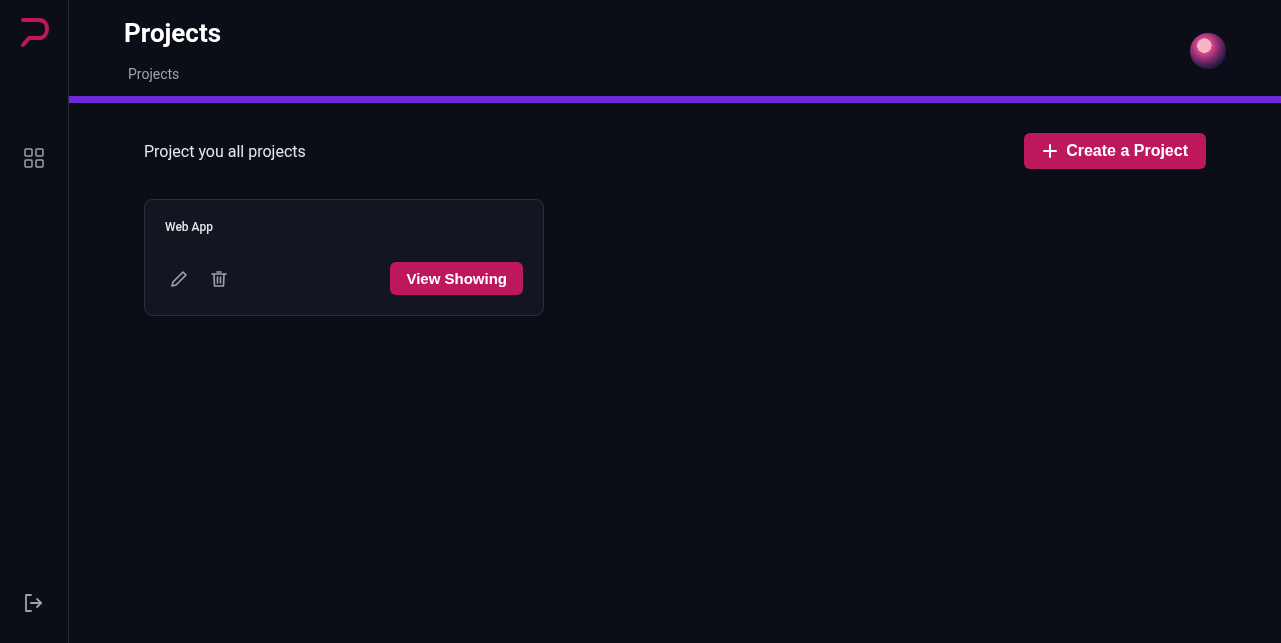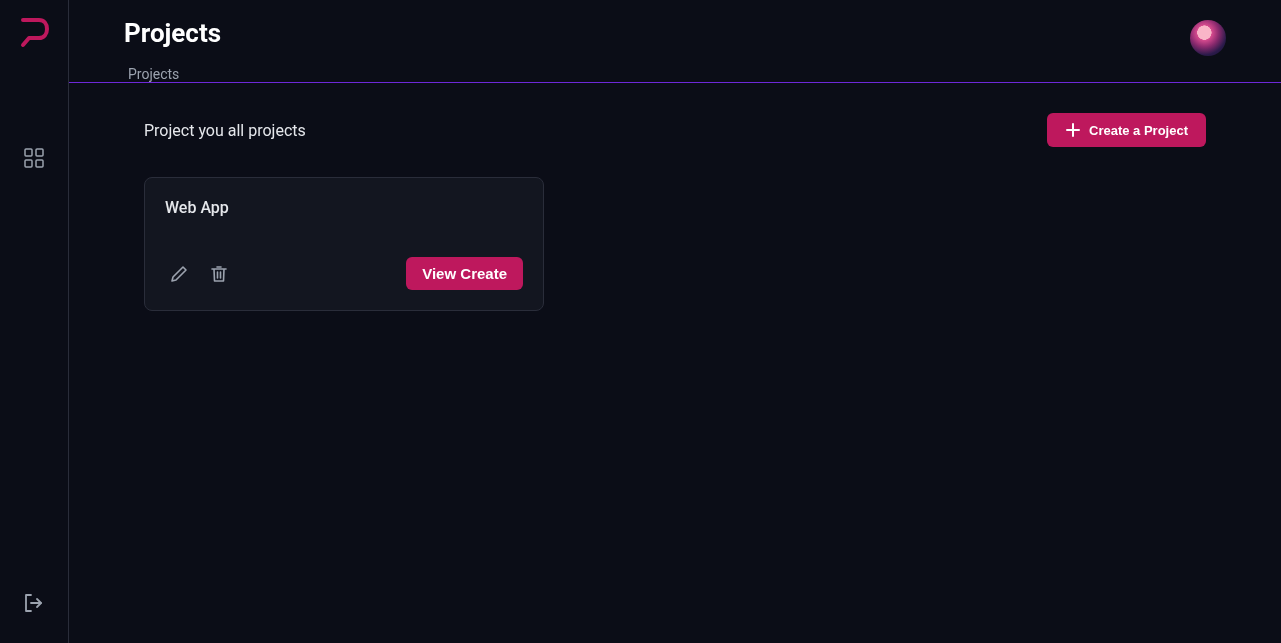--- a/index.html
+++ b/index.html
@@ -41,24 +41,24 @@
     }
     .sidebar-logout {
       margin-bottom: 20px;
     }
     .main {
       flex: 1;
       display: flex;
       flex-direction: column;
     }
     .header {
-      padding: 18px 55px 0 55px;
-      border-bottom: 1px solid #6d28d9;
-      display: flex;
-      align-items: flex-start;
+      padding: 18px 55px 14px 55px;
+      border-bottom: 7px solid #6d28d9;
+      display: flex;
+      align-items: center;
       justify-content: space-between;
     }
     .header-left {
       display: flex;
       flex-direction: column;
     }
     .page-title {
       font-size: 26px;
       font-weight: 700;
       color: #ffffff;
@@ -91,44 +91,44 @@
       font-size: 16px;
       color: #e5e7eb;
       font-weight: 400;
     }
     .create-btn {
       background: #be185d;
       color: #ffffff;
       border: none;
       border-radius: 6px;
       padding: 9px 18px;
-      font-size: 13px;
+      font-size: 16px;
       font-weight: 600;
       display: flex;
       align-items: center;
       gap: 8px;
       cursor: pointer;
     }
     .project-grid {
       display: flex;
       gap: 20px;
       padding: 0 30px;
     }
     .project-card {
       width: 400px;
       background: #131620;
       border: 1px solid #2a2d3a;
       border-radius: 8px;
       padding: 20px;
     }
     .project-title {
-      font-size: 16px;
+      font-size: 12px;
       font-weight: 500;
       color: #e5e7eb;
-      margin-bottom: 40px;
+      margin-bottom: 28px;
     }
     .project-actions {
       display: flex;
       align-items: center;
       justify-content: space-between;
     }
     .project-icons {
       display: flex;
       gap: 20px;
       padding-left: 4px;
@@ -214,18 +214,18 @@
             <button class="icon-btn">
               <svg width="20" height="20" viewBox="0 0 20 20" fill="none">
                 <path d="M3 5 L17 5" stroke="#9ca3af" stroke-width="1.6" stroke-linecap="round"></path>
                 <path d="M8 3 L12 3" stroke="#9ca3af" stroke-width="1.6" stroke-linecap="round"></path>
                 <path d="M5 5 L5.5 17 L14.5 17 L15 5" stroke="#9ca3af" stroke-width="1.6" stroke-linejoin="round"></path>
                 <path d="M8.5 8 L8.5 14" stroke="#9ca3af" stroke-width="1.6" stroke-linecap="round"></path>
                 <path d="M11.5 8 L11.5 14" stroke="#9ca3af" stroke-width="1.6" stroke-linecap="round"></path>
               </svg>
             </button>
           </div>
-          <button class="view-btn">View Create</button>
+          <button class="view-btn">View Showing</button>
         </div>
       </div>
     </div>
   </div>
 </div>
 
 </body></html>

